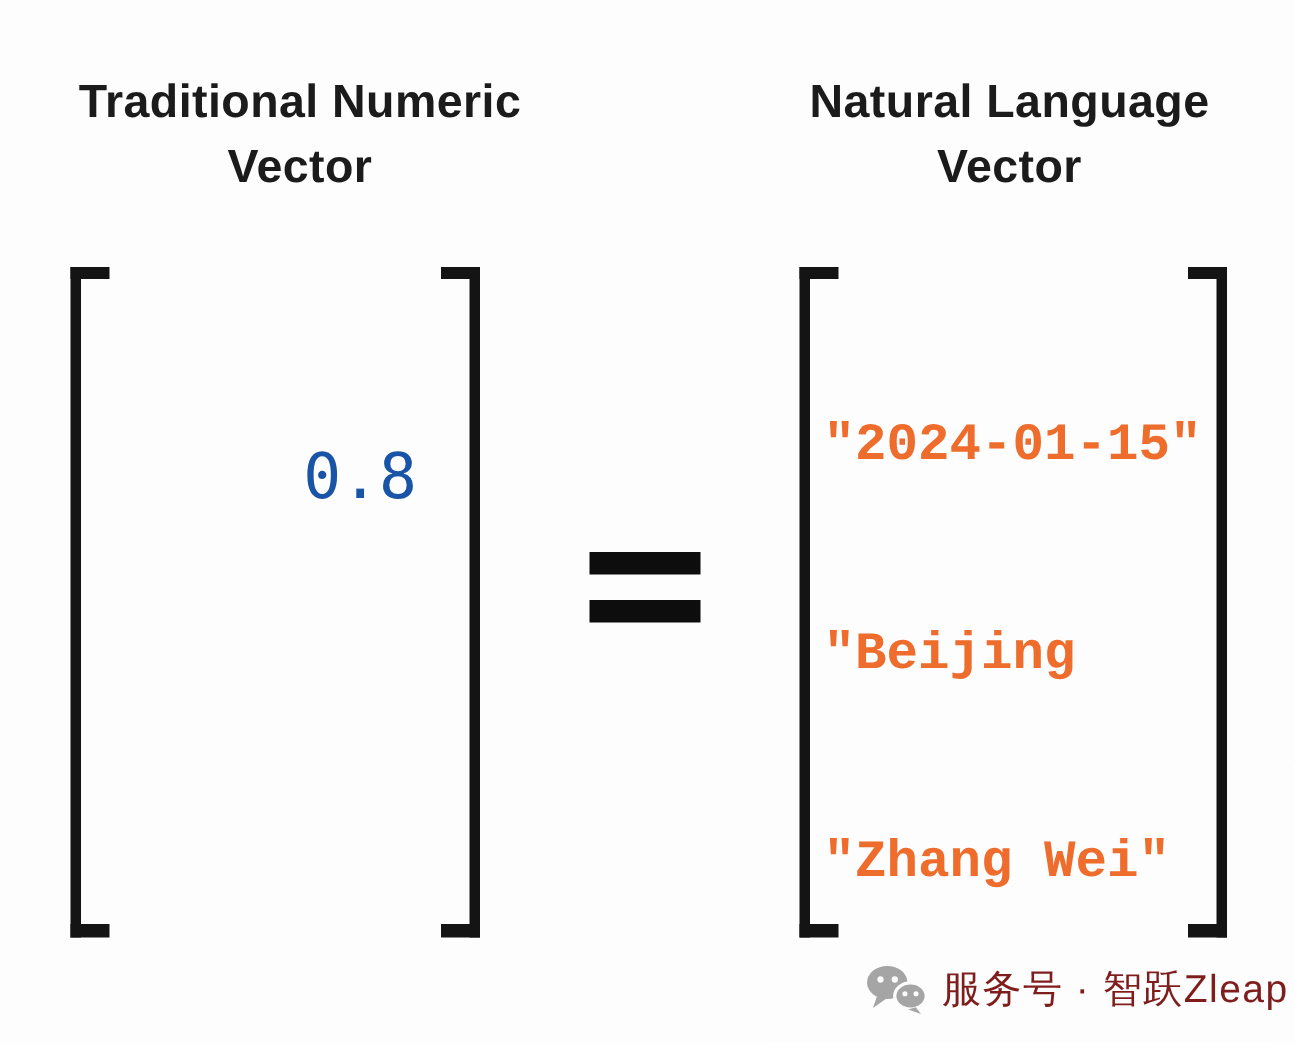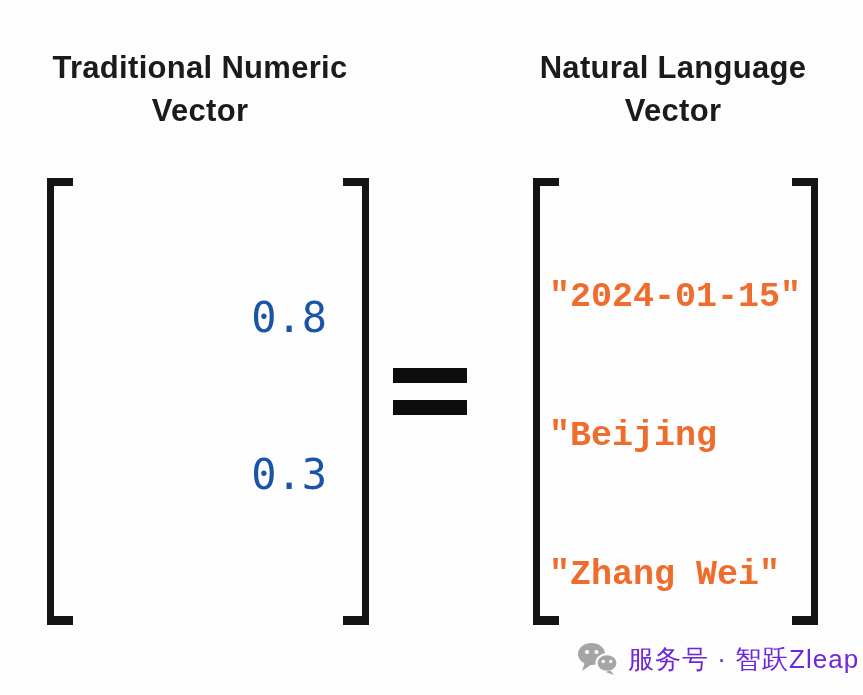--- a/index.html
+++ b/index.html
@@ -21,21 +21,21 @@
     font-size: 31px;
     line-height: 43px;
     color: #1b1b1b;
     letter-spacing: 0.3px;
   }
   .title-left  { left: 8px;   width: 384px; }
   .title-right { left: 480px; width: 386px; }
 
   
   .matrix { position: absolute; top: 178px; height: 447px; }
-  .matrix-left  { left: 47px;  width: 322px; }
+  .matrix-left  { left: 47px;  width: 273px; }
   .matrix-right { left: 533px; width: 285px; }
   .bracket {
     position: absolute; top: 0; bottom: 0; width: 26px;
     border-top: 8px solid #141414;
     border-bottom: 9px solid #141414;
     box-sizing: border-box;
   }
   .bracket-open  { left: 0;  border-left: 7px solid #141414; }
   .bracket-close { right: 0; border-right: 7px solid #141414; }
 
@@ -60,22 +60,22 @@
 
   
   .equals { position: absolute; left: 393px; top: 368px; width: 74px; }
   .equals .bar { height: 15px; background: #0d0d0d; }
   .equals .bar + .bar { margin-top: 17px; }
 
   
   .watermark {
     position: absolute;
     left: 577px; top: 642px;
-    display: flex; align-items: flex-start; gap: 9px;
-    color: #6d28d9;
+    display: flex; align-items: center; gap: 9px;
+    color: #7f1d1d;
     font-size: 26px;
     letter-spacing: 1px;
   }
   .watermark svg { display: block; }
 </style>
 </head>
 <body>
 
 <div class="canvas">
 
@@ -87,21 +87,20 @@
   <div class="title title-right">
     <div>Natural Language</div>
     <div>Vector</div>
   </div>
 
   <div class="matrix matrix-left">
     <div class="bracket bracket-open"></div>
     <div class="bracket bracket-close"></div>
     <div class="values values-numeric">
       <div class="vrow">0.8</div>
-      <div class="vrow">0.3</div>
       
       
       
       
     </div>
   </div>
 
   <div class="equals">
     <div class="bar"></div>
     <div class="bar"></div>

